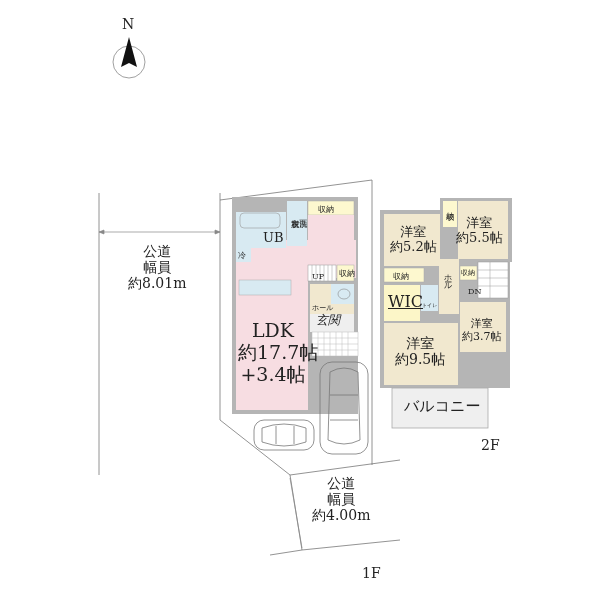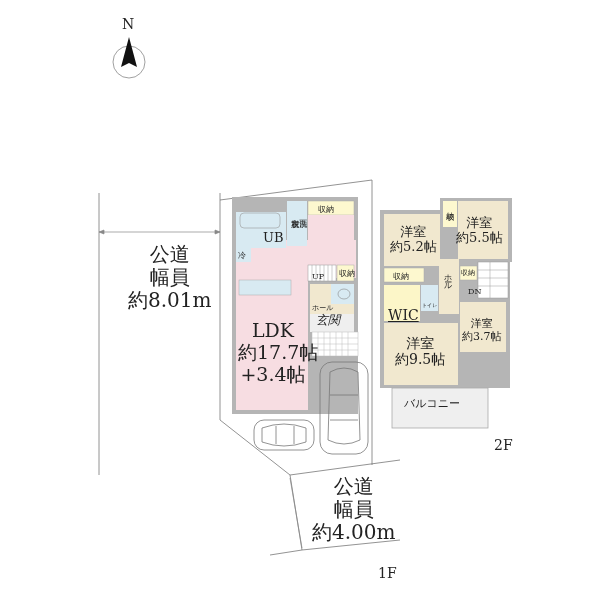--- a/index.html
+++ b/index.html
@@ -1,19 +1,19 @@
 <!DOCTYPE html>
 <html><head>
 <meta charset="utf-8">
 <style>
   html, body { margin: 0; padding: 0; background: #ffffff; }
   body { width: 600px; height: 600px; position: relative; overflow: hidden; font-family: "DejaVu Serif", "Liberation Serif", serif; color: #222; }
   svg { position: absolute; left: 0; top: 0; }
   .lbl { position: absolute; text-align: center; line-height: 1.15; white-space: nowrap; }
-  .road { font-size: 20px; color: #222; }
+  .road { font-size: 14px; color: #222; }
   .floor { font-size: 14px; }
   .room-big { font-size: 19px; }
   .room-mid { font-size: 13px; }
   .room-sm { font-size: 8px; }
   .vtxt { writing-mode: vertical-rl; font-size: 8px; }
 </style>
 </head>
 <body>
 
 <svg width="600" height="600" viewBox="0 0 600 600">
@@ -152,53 +152,53 @@
   <div>幅員</div>
   <div>約8.01m</div>
 </div>
 
 <div class="lbl road" style="left:312px; top:475px;">
   <div>公道</div>
   <div>幅員</div>
   <div>約4.00m</div>
 </div>
 
-<div class="lbl floor" style="left:378px; top:565px;">1F</div>
+<div class="lbl floor" style="left:362px; top:565px;">1F</div>
 <div class="lbl room-big" style="left:238px; top:320px; width:70px;">
   <div>LDK</div>
   <div>約17.7帖</div>
   <div>+3.4帖</div>
 </div>
 <div class="lbl" style="left:263px; top:231px; font-size:13px;text-align:center;">UB</div>
 <div class="lbl room-sm" style="left:318px; top:205px;">収納</div>
 <div class="lbl room-sm" style="left:339px; top:269px;">収納</div>
 <div class="lbl room-sm" style="left:238px; top:251px;">冷</div>
 <div class="lbl room-sm" style="left:296px; top:272px;margin-left:16px;">UP</div>
 <div class="lbl" style="left:312px; top:304px; font-size:7px;">ホール</div>
 <div class="lbl" style="left:316px; top:314px; font-size:12px;font-style:italic;">玄関</div>
 <div class="lbl vtxt" style="left:290px; top:213px;">脱衣室</div>
 <div class="lbl vtxt" style="left:298px; top:213px;">洗面</div>
 
-<div class="lbl floor" style="left:481px; top:437px;margin-left:13px;">2F</div>
+<div class="lbl floor" style="left:481px; top:437px;">2F</div>
 <div class="lbl room-mid" style="left:390px; top:225px;">
   <div>洋室</div>
   <div>約5.2帖</div>
 </div>
 <div class="lbl room-mid" style="left:456px; top:216px;">
   <div>洋室</div>
   <div>約5.5帖</div>
 </div>
 <div class="lbl" style="left:395px; top:335px; font-size:14px;">
   <div>洋室</div>
   <div>約9.5帖</div>
 </div>
 <div class="lbl" style="left:462px; top:318px; font-size:11px;">
   <div>洋室</div>
   <div>約3.7帖</div>
 </div>
-<div class="lbl" style="left:388px; top:307px; font-size:14px;text-decoration:underline;">WIC</div>
+<div class="lbl" style="left:388px; top:293px; font-size:16px;text-decoration:underline;">WIC</div>
 <div class="lbl" style="left:422px; top:303px; font-size:5px;">トイレ</div>
 <div class="lbl vtxt" style="left:443px; top:268px;">ホール</div>
 <div class="lbl room-sm" style="left:393px; top:272px;">収納</div>
 <div class="lbl vtxt" style="left:445px; top:206px;">収納</div>
 <div class="lbl" style="left:461px; top:269px; font-size:7px;">収納</div>
 <div class="lbl" style="left:468px; top:287px; font-size:8px;">DN</div>
-<div class="lbl" style="left:404px; top:398px; font-size:11px;">バルコニー</div>
+<div class="lbl" style="left:404px; top:398px; font-size:15px;">バルコニー</div>
 
 </body></html>

